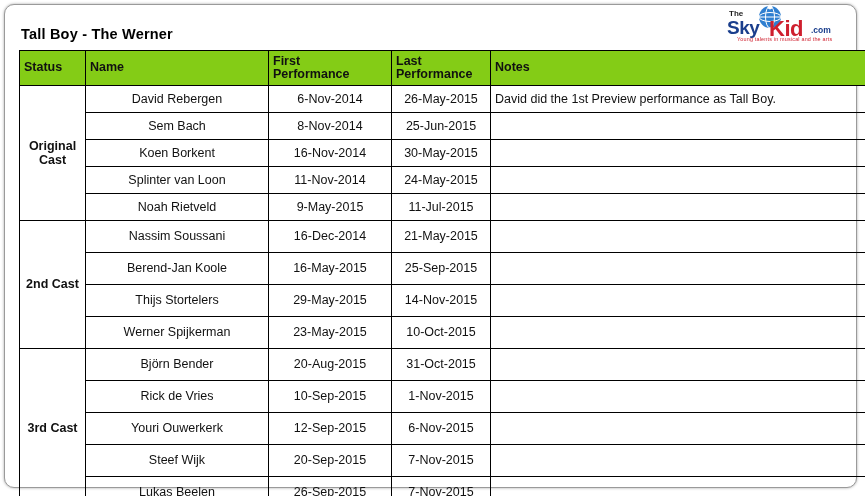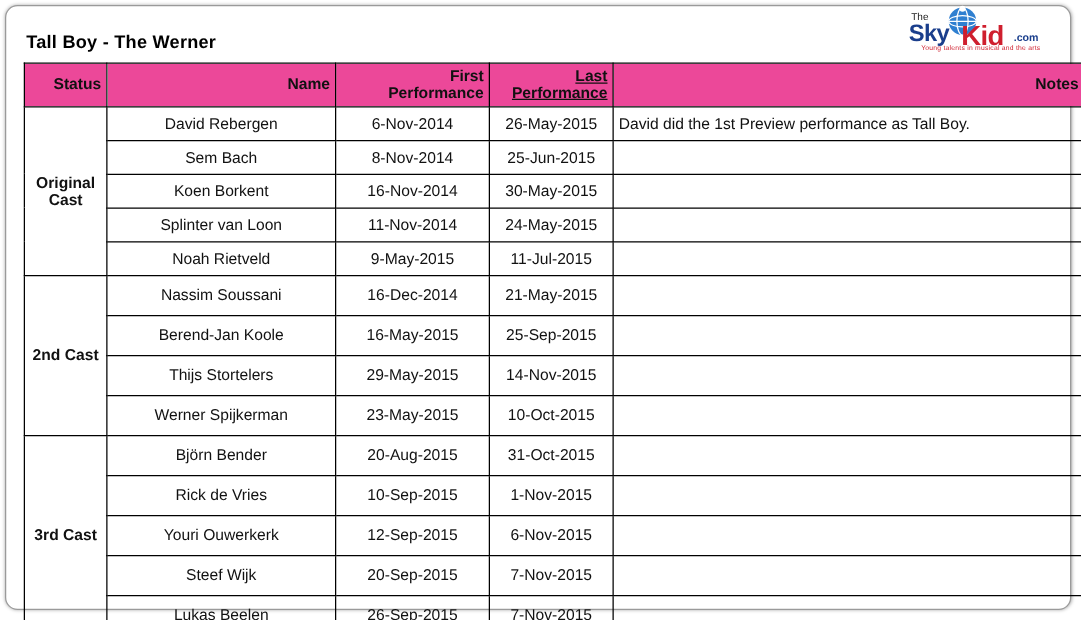--- a/index.html
+++ b/index.html
@@ -49,29 +49,29 @@
     font-size: 12.5px;
     color: #111111;
     padding: 0 4px;
     vertical-align: middle;
     box-sizing: border-box;
     overflow: hidden;
     white-space: nowrap;
   }
   thead th {
     font-weight: bold;
-    text-align: right;
+    text-align: left;
     height: 35px;
     line-height: 1.05;
-    background: #ec4899;
+    background: #84cc16;
   }
   .col-status { width: 66px; }
   .col-name   { width: 183px; }
   .col-first  { width: 123px; }
-  .col-last   { width: 99px; text-decoration: underline; }
+  .col-last   { width: 99px; }
   .col-notes  { width: 377px; }
 
   td.status {
     text-align: center;
     font-weight: bold;
     font-size: 12px;
     line-height: 1.15;
     margin-left: 20px;
   }
   td.name {
@@ -96,21 +96,21 @@
     width: 112px;
     height: 44px;
     pointer-events: none;
   }
   .logo .l-the {
     position: absolute;
     left: 4px;
     top: 4px;
     font-size: 8px;
     color: #1c1c1c;
-    font-weight: normal;
+    font-weight: bold;
   }
   .logo .l-sky {
     position: absolute;
     left: 2px;
     top: 12px;
     font-size: 19px;
     font-weight: bold;
     color: #1a3e8c;
     letter-spacing: -0.5px;
   }

